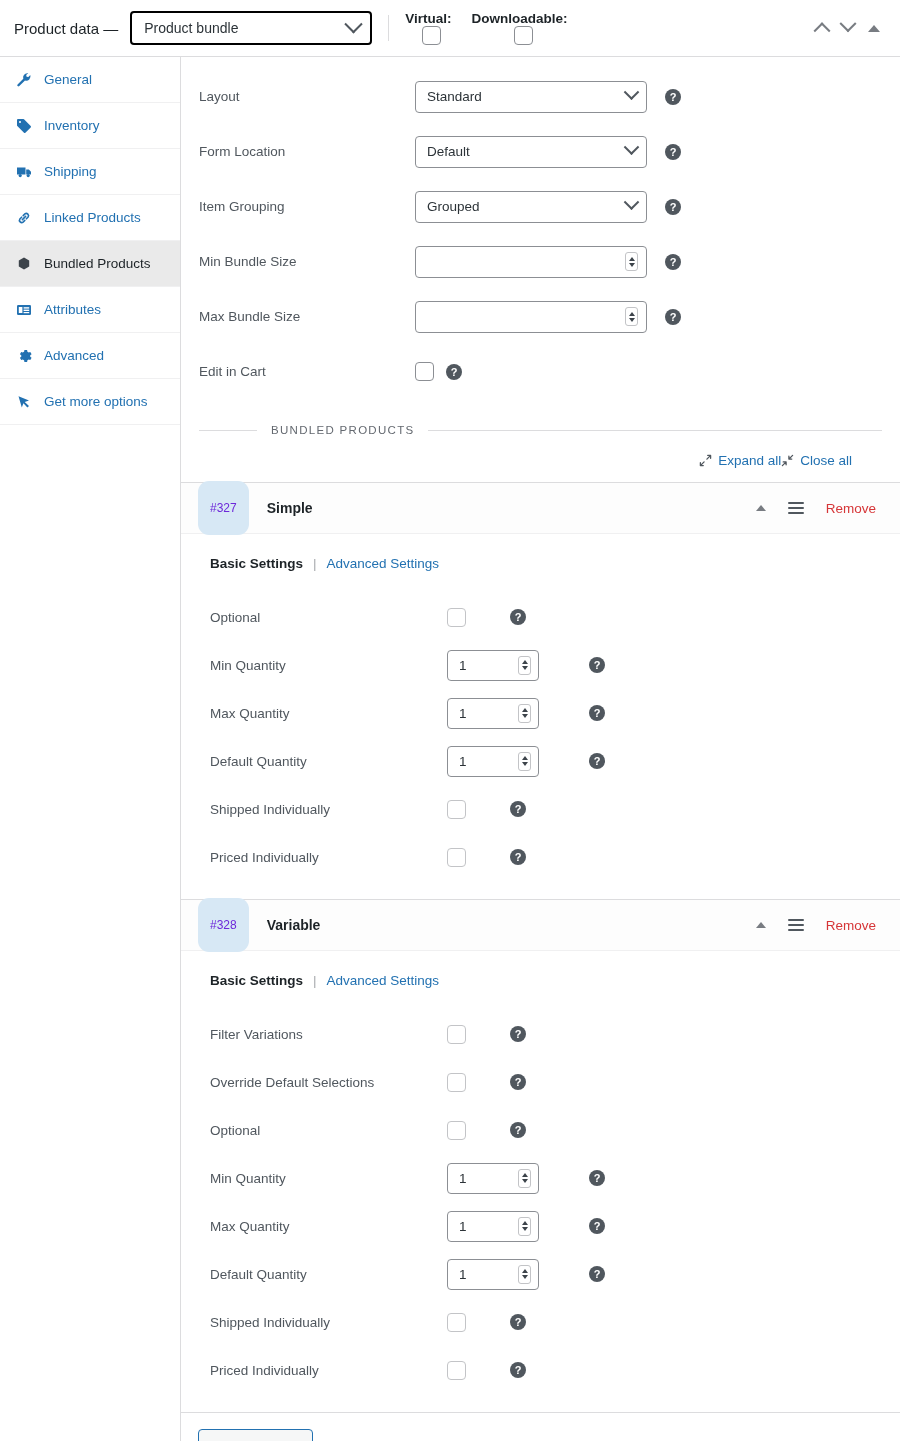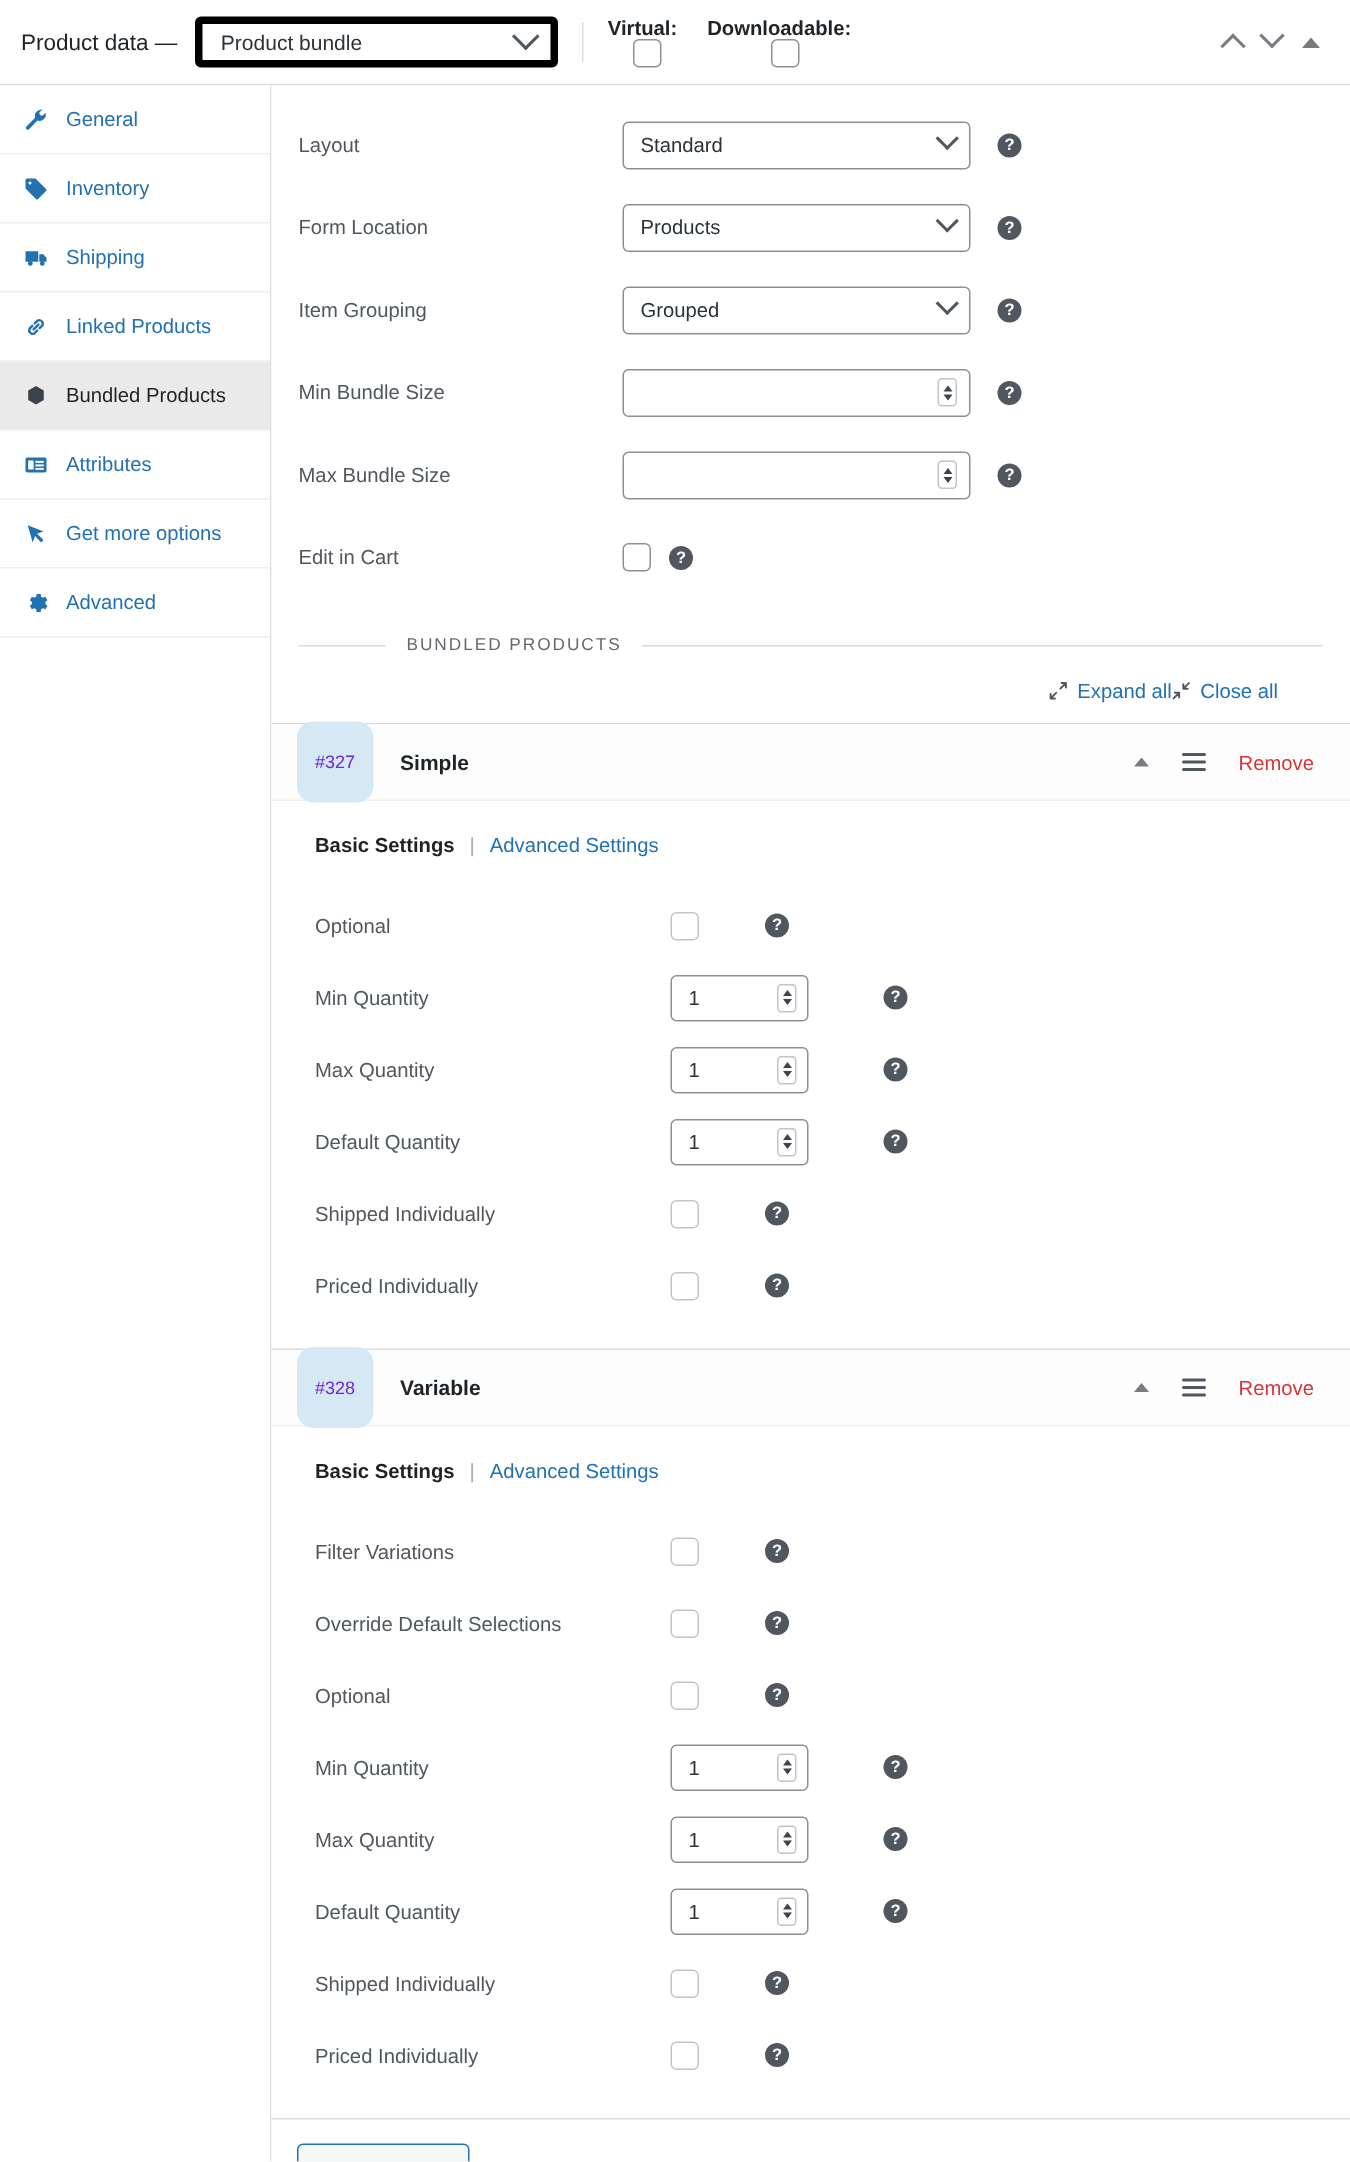--- a/index.html
+++ b/index.html
@@ -27,21 +27,21 @@
   }
   .panel-title {
     font-size: 15px;
     font-weight: normal;
     color: #1d2327;
     white-space: nowrap;
     margin-right: 12px;
   }
   .type-select {
     width: 242px; height: 34px;
-    border: 5px solid #000000;
+    border: 2px solid #000000;
     border-radius: 4px;
     background: #fff;
     display: flex; align-items: center;
     padding: 0 10px 0 12px;
     font-size: 14px; color: #2c3338;
     position: relative;
   }
   .type-select .sel-label { flex: 1; }
   .chev {
     width: 13px; height: 13px;
@@ -391,53 +391,53 @@
               <rect x="7.6" y="7.6" width="5.6" height="1.4" fill="#fff"></rect>
               <rect x="7.6" y="10" width="5.6" height="1.2" fill="#fff"></rect>
             </svg>
         </span>
         <span>Attributes</span>
       </div>
 
       <div class="side-item">
         <span class="side-ico">
           <svg width="16" height="16" viewBox="0 0 16 16">
+              <path fill="#2271b1" d="M8 5.3A2.7 2.7 0 1 0 8 10.7 2.7 2.7 0 0 0 8 5.3zm6.2 3.4.1-.7-.1-.7 1.4-1.1-1.3-2.3-1.7.6a5.9 5.9 0 0 0-1.2-.7L11.1 2H8.4l-.3 1.8c-.4.1-.8.4-1.2.7l-1.7-.6-1.3 2.3 1.4 1.1-.1.7.1.7-1.4 1.1 1.3 2.3 1.7-.6c.4.3.8.5 1.2.7l.3 1.8h2.7l.3-1.8c.4-.2.8-.4 1.2-.7l1.7.6 1.3-2.3z"></path>
+            </svg>
+        </span>
+        <span>Advanced</span>
+      </div>
+
+      <div class="side-item">
+        <span class="side-ico">
+          <svg width="16" height="16" viewBox="0 0 16 16">
               <path fill="#2271b1" d="M2.5 2.2 13 6.4l-4.3 1.5L13 12l-1.6 1.6-4-4.3-1.6 4.3z"></path>
             </svg>
         </span>
         <span>Get more options</span>
-      </div>
-
-      <div class="side-item">
-        <span class="side-ico">
-          <svg width="16" height="16" viewBox="0 0 16 16">
-              <path fill="#2271b1" d="M8 5.3A2.7 2.7 0 1 0 8 10.7 2.7 2.7 0 0 0 8 5.3zm6.2 3.4.1-.7-.1-.7 1.4-1.1-1.3-2.3-1.7.6a5.9 5.9 0 0 0-1.2-.7L11.1 2H8.4l-.3 1.8c-.4.1-.8.4-1.2.7l-1.7-.6-1.3 2.3 1.4 1.1-.1.7.1.7-1.4 1.1 1.3 2.3 1.7-.6c.4.3.8.5 1.2.7l.3 1.8h2.7l.3-1.8c.4-.2.8-.4 1.2-.7l1.7.6 1.3-2.3z"></path>
-            </svg>
-        </span>
-        <span>Advanced</span>
       </div>
     </div>
 
     <div class="main">
 
       <div style="height:12px"></div>
 
       <div class="field-row">
         <span class="field-label">Layout</span>
         <div class="ctrl-select">
           <span class="sel-label">Standard</span>
           <span class="chev"></span>
         </div>
         <span class="help">?</span>
       </div>
 
       <div class="field-row">
         <span class="field-label">Form Location</span>
         <div class="ctrl-select">
-          <span class="sel-label">Products</span>
+          <span class="sel-label">Default</span>
           <span class="chev"></span>
         </div>
         <span class="help">?</span>
       </div>
 
       <div class="field-row">
         <span class="field-label">Item Grouping</span>
         <div class="ctrl-select">
           <span class="sel-label">Grouped</span>
           <span class="chev"></span>

